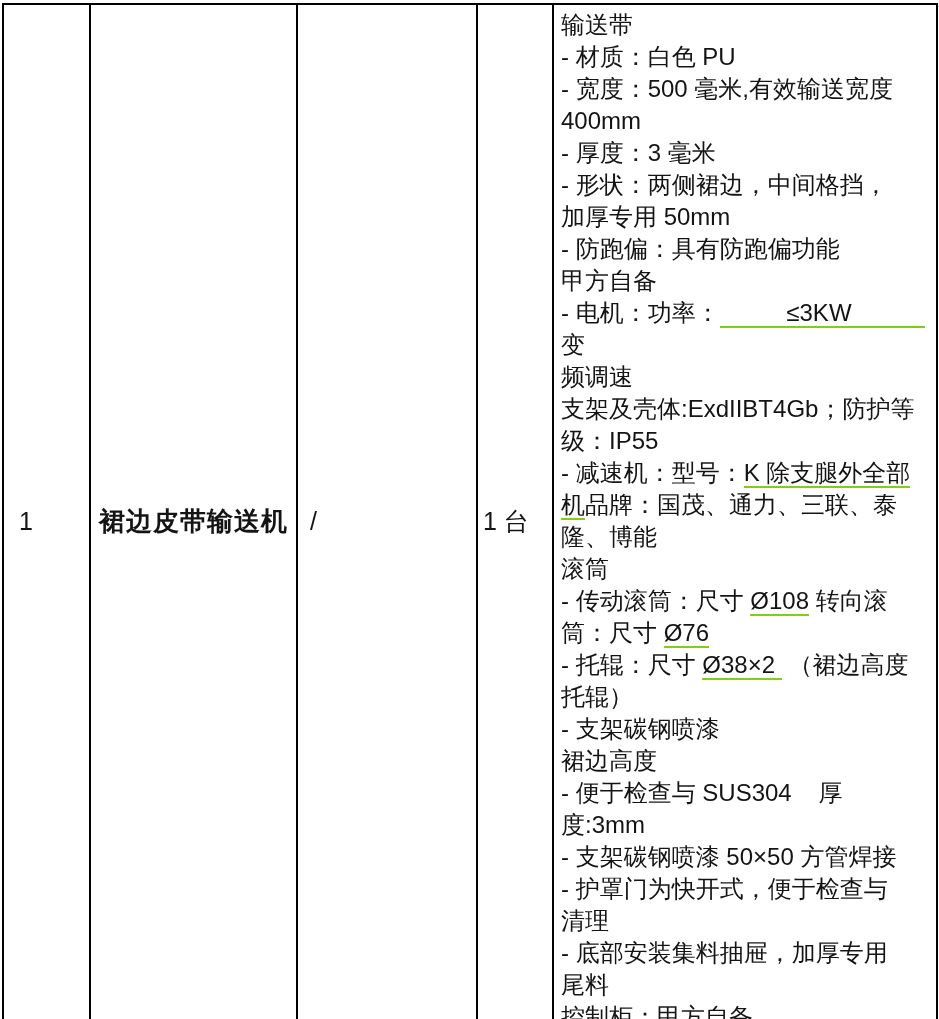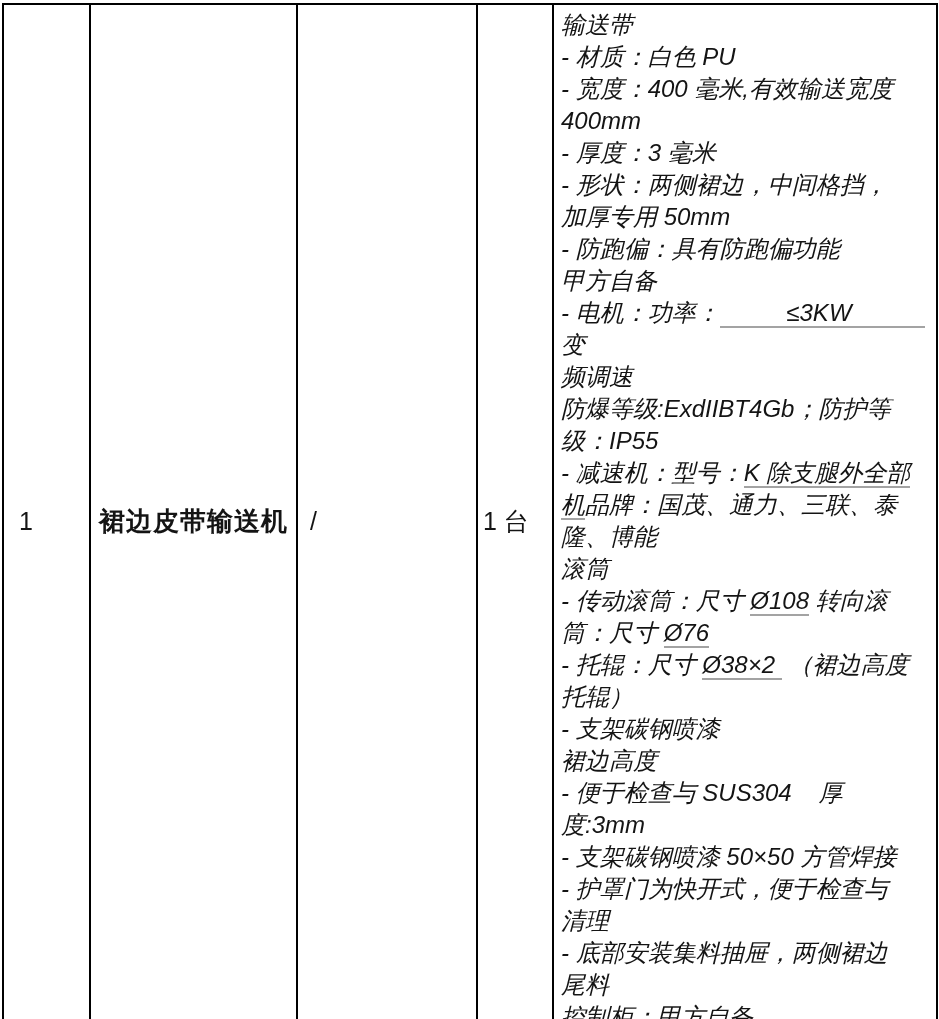--- a/index.html
+++ b/index.html
@@ -51,24 +51,23 @@
   }
   td.cell-spec {
     vertical-align: top;
     padding: 4px 4px 4px 7px;
     font-size: 24px;
     line-height: 32px;
   }
   .spec-line {
     white-space: pre-wrap;
     min-height: 32px;
-    font-style: italic;
   }
   .spec-line span.u {
-    border-bottom: 2px solid #a3a3a3;
+    border-bottom: 2px solid #84cc16;
   }
 </style>
 </head>
 <body>
 
 <table class="spec-table">
   <colgroup>
     <col style="width:87px">
     <col style="width:207px">
     <col style="width:180px">
@@ -77,45 +76,45 @@
   </colgroup>
   <tbody>
     <tr>
       <td class="cell-index">1</td>
       <td class="cell-name">裙边皮带输送机</td>
       <td class="cell-model">/</td>
       <td class="cell-qty">1 台</td>
       <td class="cell-spec">
           <div class="spec-line"><span>输送带</span></div>
           <div class="spec-line"><span>- 材质：白色 PU</span></div>
-          <div class="spec-line"><span>- 宽度：400 毫米,有效输送宽度</span></div>
+          <div class="spec-line"><span>- 宽度：500 毫米,有效输送宽度</span></div>
           <div class="spec-line"><span>400mm</span></div>
           <div class="spec-line"><span>- 厚度：3 毫米</span></div>
           <div class="spec-line"><span>- 形状：两侧裙边，中间格挡，</span></div>
           <div class="spec-line"><span>加厚专用 50mm</span></div>
           <div class="spec-line"><span>- 防跑偏：具有防跑偏功能</span></div>
           <div class="spec-line"><span>甲方自备</span></div>
           <div class="spec-line"><span>- 电机：功率：</span><span class="u">          ≤3KW           </span><span> 变</span></div>
           <div class="spec-line"><span>频调速</span></div>
-          <div class="spec-line"><span>防爆等级:ExdIIBT4Gb；防护等</span></div>
+          <div class="spec-line"><span>支架及壳体:ExdIIBT4Gb；防护等</span></div>
           <div class="spec-line"><span>级：IP55</span></div>
           <div class="spec-line"><span>- 减速机：型号：</span><span class="u">K 除支腿外全部</span></div>
           <div class="spec-line"><span class="u">机</span><span>品牌：国茂、通力、三联、泰</span></div>
           <div class="spec-line"><span>隆、博能</span></div>
           <div class="spec-line"><span>滚筒</span></div>
           <div class="spec-line"><span>- 传动滚筒：尺寸 </span><span class="u">Ø108</span><span> 转向滚</span></div>
           <div class="spec-line"><span>筒：尺寸 </span><span class="u">Ø76</span></div>
           <div class="spec-line"><span>- 托辊：尺寸 </span><span class="u">Ø38×2 </span><span> （裙边高度</span></div>
           <div class="spec-line"><span>托辊）</span></div>
           <div class="spec-line"><span>- 支架碳钢喷漆</span></div>
           <div class="spec-line"><span>裙边高度</span></div>
           <div class="spec-line"><span>- 便于检查与 SUS304    厚</span></div>
           <div class="spec-line"><span>度:3mm</span></div>
           <div class="spec-line"><span>- 支架碳钢喷漆 50×50 方管焊接</span></div>
           <div class="spec-line"><span>- 护罩门为快开式，便于检查与</span></div>
           <div class="spec-line"><span>清理</span></div>
-          <div class="spec-line"><span>- 底部安装集料抽屉，两侧裙边</span></div>
+          <div class="spec-line"><span>- 底部安装集料抽屉，加厚专用</span></div>
           <div class="spec-line"><span>尾料</span></div>
           <div class="spec-line"><span>控制柜：甲方自备</span></div>
         </td>
     </tr>
   </tbody>
 </table>
 
 </body></html>

